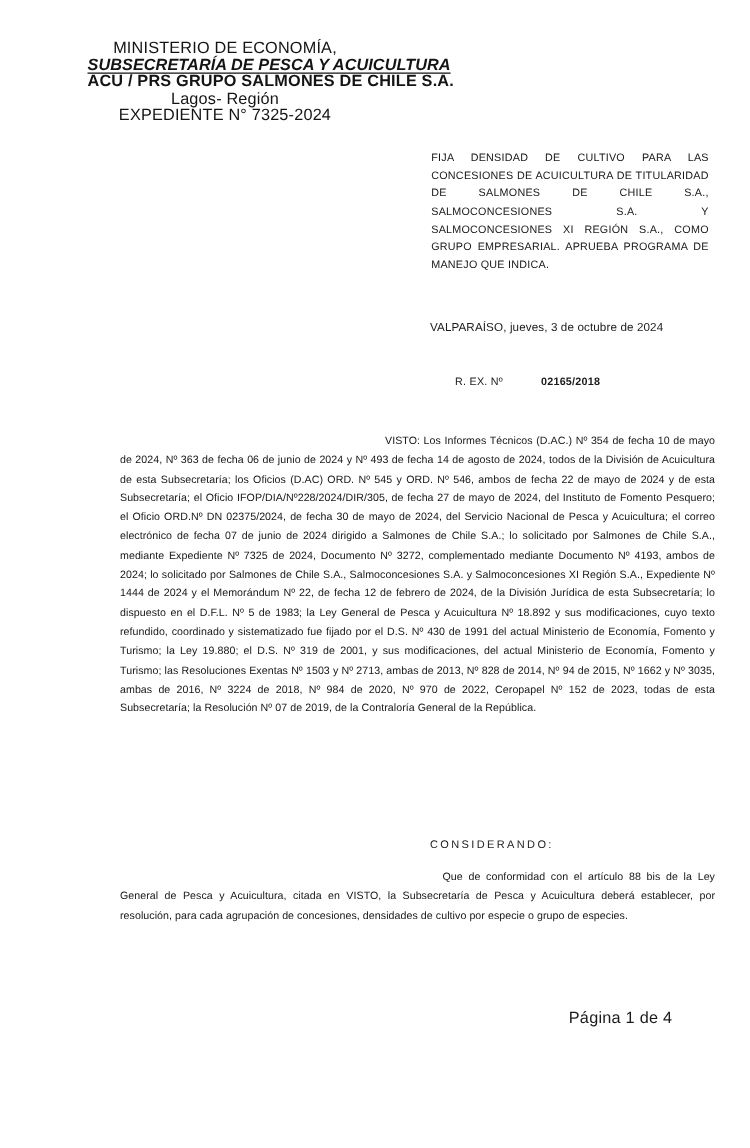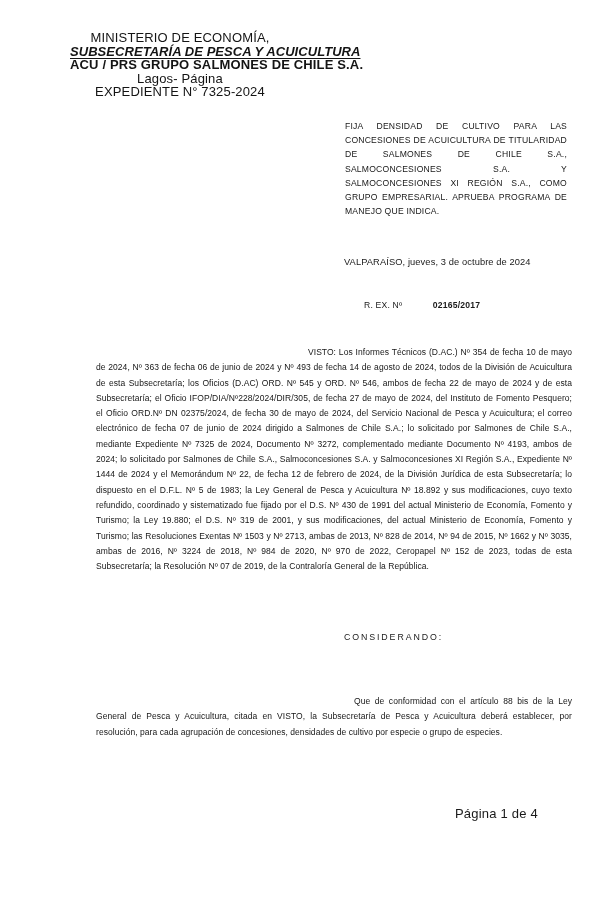--- a/index.html
+++ b/index.html
@@ -99,21 +99,21 @@
   #visto-block { top: 345px; }
   #considerando-para-block { top: 694px; }
 
   .lead-indent { display: inline-block; width: 212px; }
   .lead-indent-2 { display: inline-block; width: 258px; }
 
   
   .considerando-heading {
     position: absolute;
     left: 344px;
-    top: 632px;
+    top: 670px;
     font-size: 8.8px;
     letter-spacing: 1.9px;
     font-weight: 400;
     white-space: nowrap;
   }
 
   
   .footer-page {
     position: absolute;
     left: 455px;
@@ -125,34 +125,34 @@
 </style>
 </head>
 <body>
 
 <div class="page">
 
   <div class="letterhead">
     <div>MINISTERIO DE ECONOMÍA,</div>
     <div class="lh-underline">SUBSECRETARÍA DE PESCA Y ACUICULTURA</div>
     <div class="lh-bold">ACU / PRS GRUPO SALMONES DE CHILE S.A.</div>
-    <div>Lagos- Página</div>
+    <div>Lagos- Región</div>
     <div>EXPEDIENTE N° 7325-2024</div>
   </div>
 
   <div class="subject">FIJA DENSIDAD DE CULTIVO PARA LAS CONCESIONES DE ACUICULTURA DE TITULARIDAD DE SALMONES DE CHILE S.A., SALMOCONCESIONES S.A. Y SALMOCONCESIONES XI REGIÓN S.A., COMO GRUPO EMPRESARIAL. APRUEBA PROGRAMA DE MANEJO QUE INDICA.</div>
 
   <div class="placedate">
     <span class="city">VALPARAÍSO,</span>
     <span class="date">jueves, 3 de octubre de 2024</span>
   </div>
 
   <div class="resline">
     <span class="lbl">R. EX. Nº</span>
-    <span class="num">02165/2017</span>
+    <span class="num">02165/2018</span>
   </div>
 
   <div class="body-block" id="visto-block">
     <span class="lead-indent"></span><span>VISTO: Los Informes Técnicos (D.AC.) Nº 354</span>
     <span>de fecha 10 de mayo de 2024, Nº 363 de fecha 06 de junio de 2024 y Nº 493 de fecha 14 de agosto de 2024, todos de la División de Acuicultura de esta Subsecretaría; los Oficios (D.AC) ORD. Nº 545 y ORD. Nº 546, ambos de fecha 22 de mayo de 2024 y de esta Subsecretaría; el Oficio IFOP/DIA/Nº228/2024/DIR/305, de fecha 27 de mayo de 2024, del Instituto de Fomento Pesquero; el Oficio ORD.Nº DN 02375/2024, de fecha 30 de mayo de 2024, del Servicio Nacional de Pesca y Acuicultura; el correo electrónico de fecha 07 de junio de 2024 dirigido a Salmones de Chile S.A.; lo solicitado por Salmones de Chile S.A., mediante Expediente Nº 7325 de 2024, Documento Nº 3272, complementado mediante Documento Nº 4193, ambos de 2024; lo solicitado por Salmones de Chile S.A., Salmoconcesiones S.A. y Salmoconcesiones XI Región S.A., Expediente Nº 1444 de 2024 y el Memorándum Nº 22, de fecha 12 de febrero de 2024, de la División Jurídica de esta Subsecretaría; lo dispuesto en el D.F.L. Nº 5 de 1983; la Ley General de Pesca y Acuicultura Nº 18.892 y sus modificaciones, cuyo texto refundido, coordinado y sistematizado fue fijado por el D.S. Nº 430 de 1991 del actual Ministerio de Economía, Fomento y Turismo; la Ley 19.880; el D.S. Nº 319 de 2001, y sus modificaciones, del actual Ministerio de Economía, Fomento y Turismo; las Resoluciones Exentas Nº 1503 y Nº 2713, ambas de 2013, Nº 828 de 2014, Nº 94 de 2015, Nº 1662 y Nº 3035, ambas de 2016, Nº 3224 de 2018, Nº 984 de 2020, Nº 970 de 2022, Ceropapel Nº 152 de 2023, todas de esta Subsecretaría; la Resolución Nº 07 de 2019, de la Contraloría General de la República.</span>
   </div>
 
   <div class="considerando-heading">CONSIDERANDO:</div>
 
   <div class="body-block" id="considerando-para-block">

